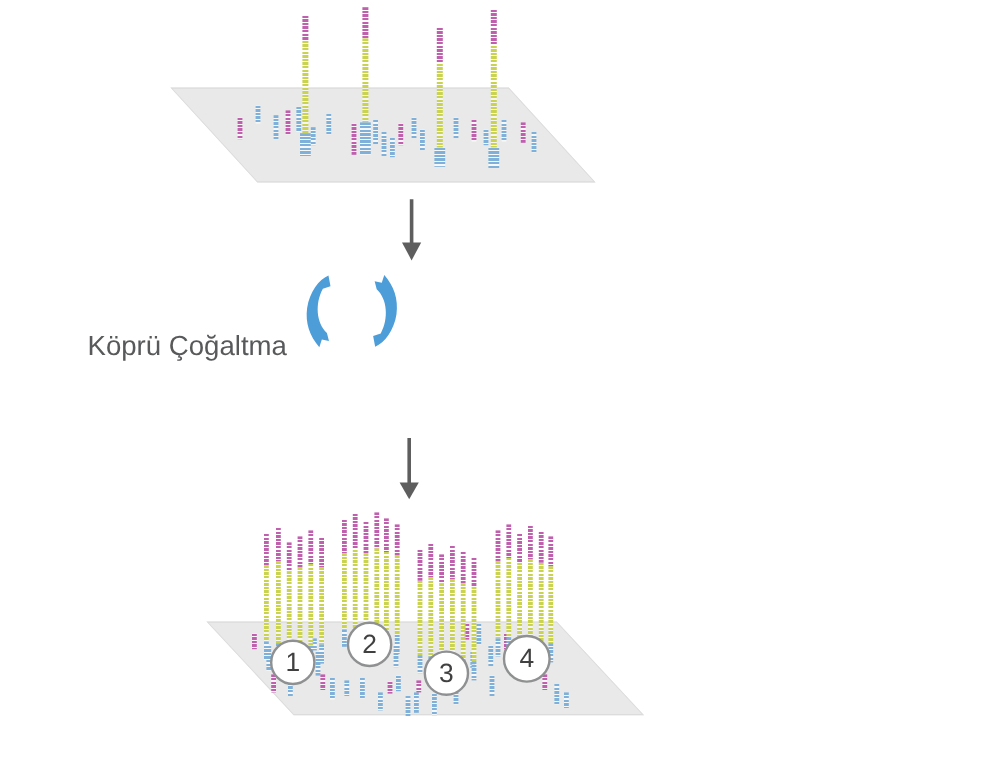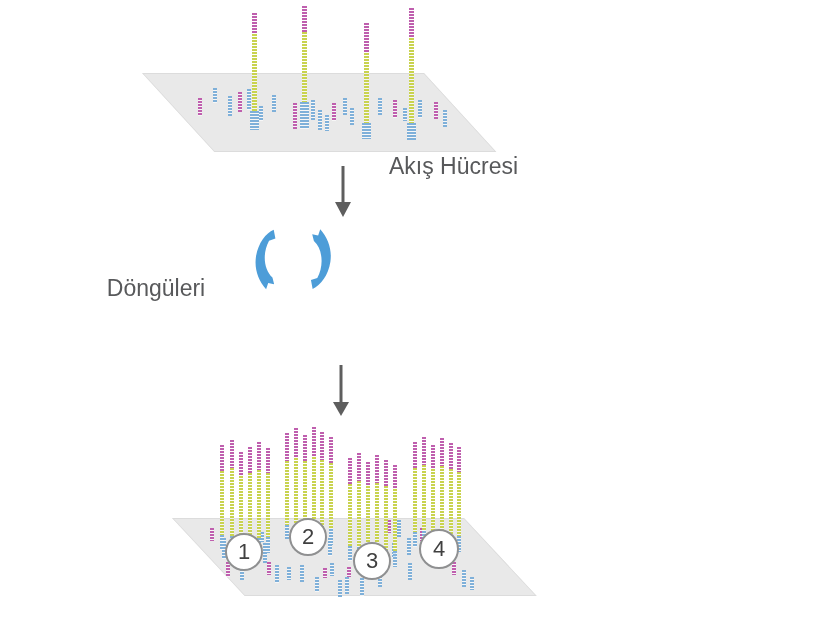--- a/index.html
+++ b/index.html
@@ -189,24 +189,23 @@
   <svg class="abs" style="left:245px;top:225px" width="200" height="165" viewBox="245 225 445 390">
     <path class="cycle-fill" d="M 299,236 C 280,244 262,268 257,300 C 253,330 262,355 281,377 L 286,362 L 300,365 L 296,349 C 275,330 272,291 288,262 L 303,257 Z"></path>
     <path class="cycle-fill" d="M 391,376 C 410,368 428,344 433,312 C 437,282 428,257 409,235 L 404,250 L 390,247 L 394,263 C 415,282 418,321 402,350 L 387,355 Z"></path>
   </svg>
 
   <svg class="abs" style="left:328px;top:359px" width="28" height="60">
     <line class="arrow-stroke" x1="13" y1="6" x2="13" y2="45"></line>
     <polygon class="arrow-fill" points="5,43 21,43 13,57"></polygon>
   </svg>
 
-  <div class="label" style="left:389px;top:153px">Akış Hücresi</div>
 
   <div class="label label-bridge" style="left:51px;top:274px">
-    <div>Döngüleri</div>
+    <div>Köprü Çoğaltma</div>
   </div>
 
 
 <div class="cluster-circle" style="left: 225px; top: 533px; width: 38px; height: 38px;">1</div>
     <div class="cluster-circle" style="left: 289px; top: 518px; width: 38px; height: 38px;">2</div>
     <div class="cluster-circle" style="left: 353px; top: 542px; width: 38px; height: 38px;">3</div>
     <div class="cluster-circle" style="left: 419px; top: 529px; width: 40px; height: 40px;">4</div>
   </div>
 
 </body></html>

